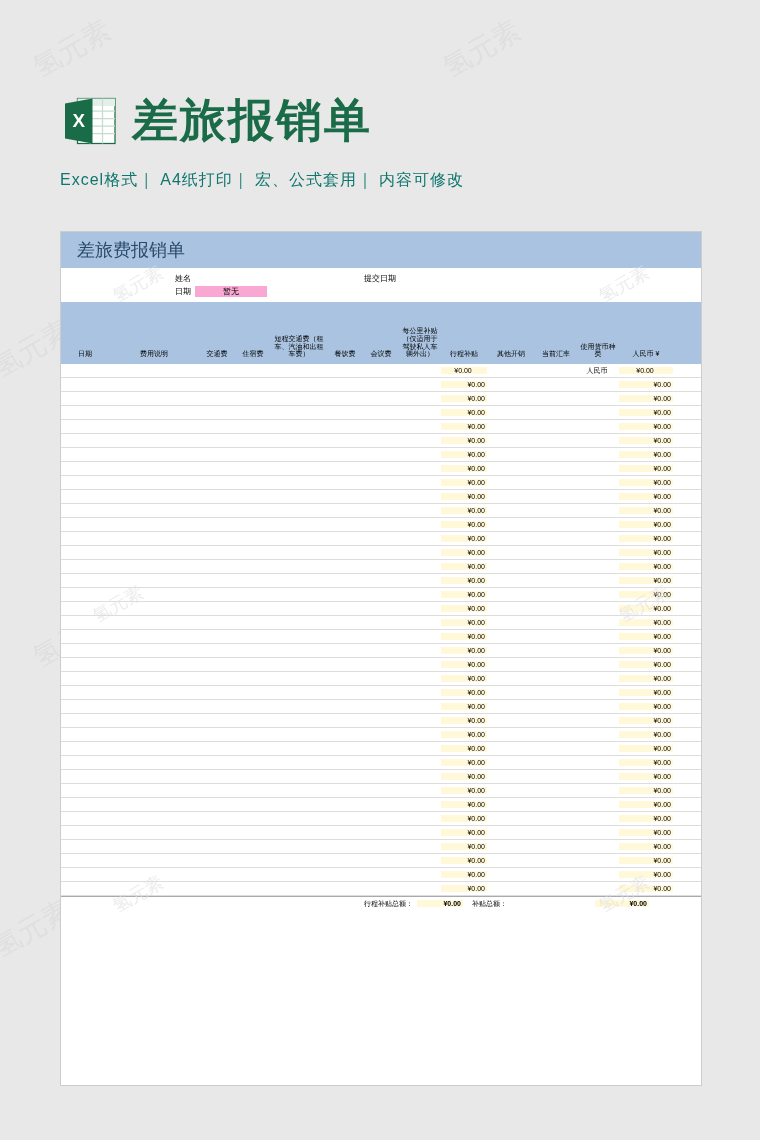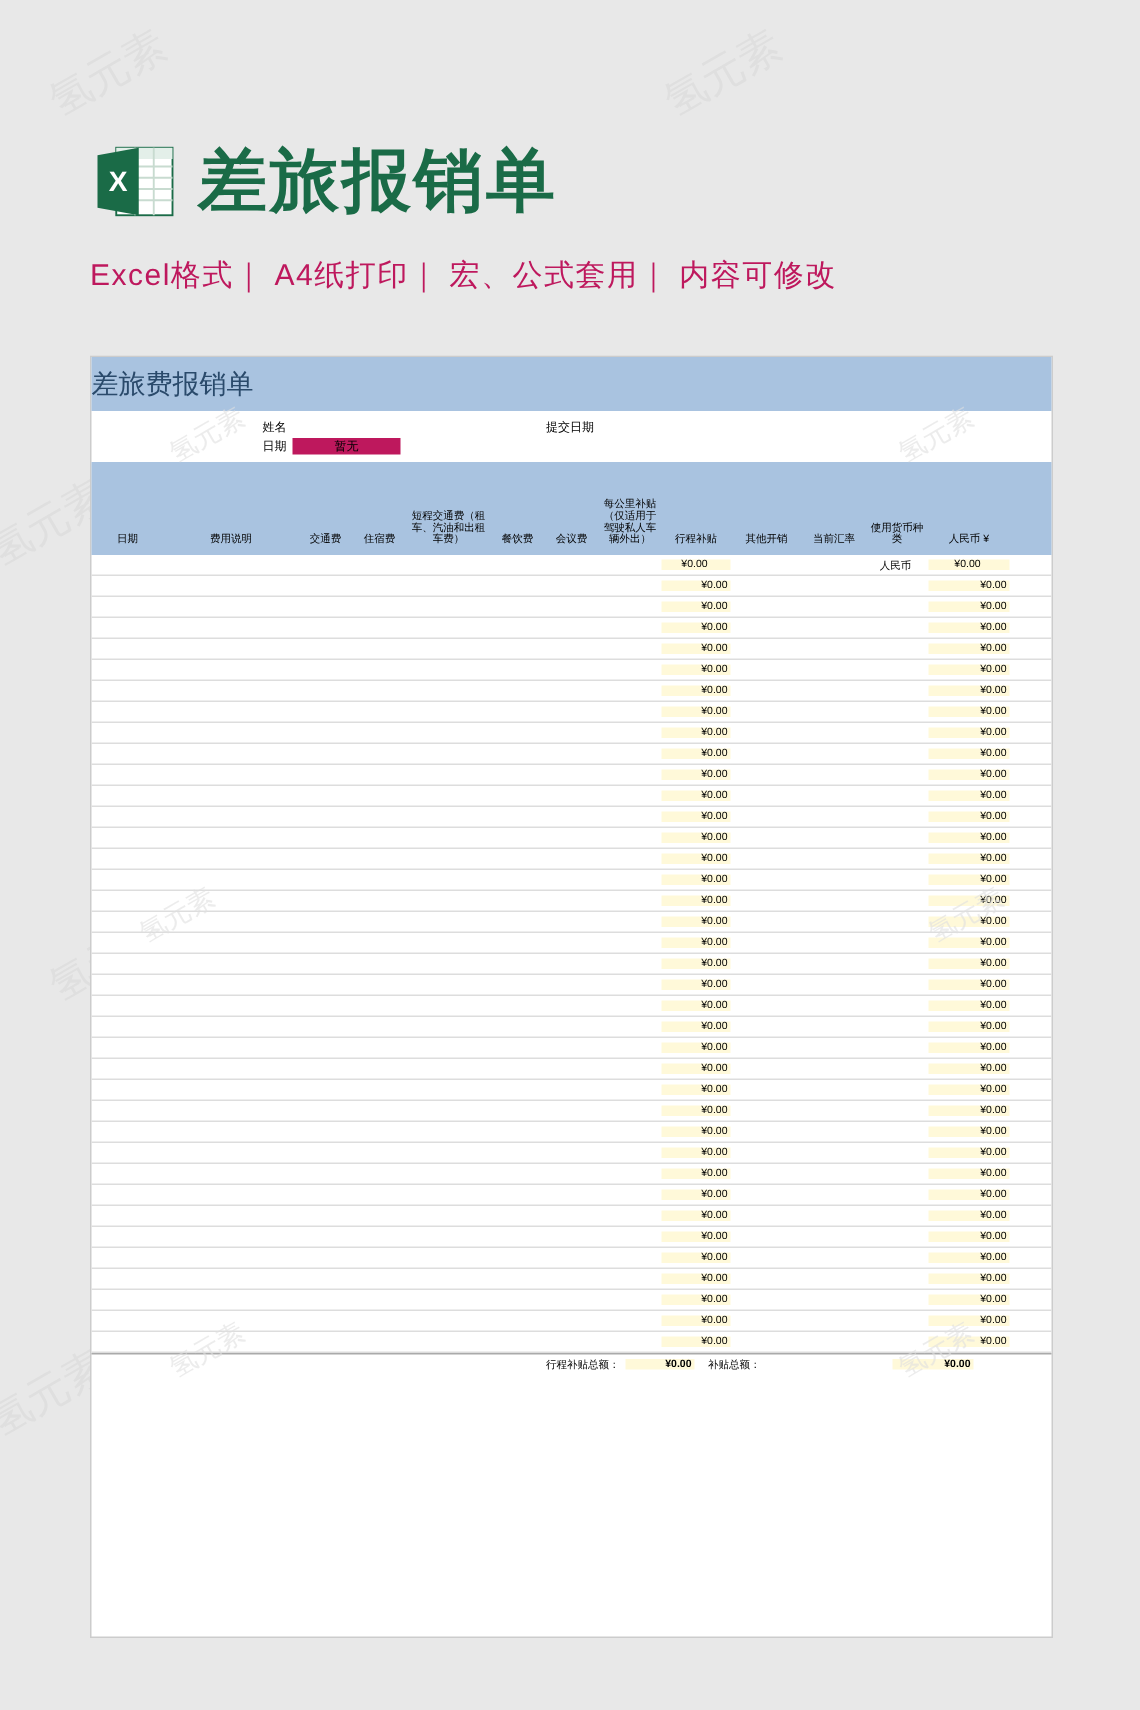--- a/index.html
+++ b/index.html
@@ -2,29 +2,29 @@
 <html><head>
 <meta charset="utf-8">
 <style>
 * { margin:0; padding:0; box-sizing:border-box; }
 body { width:760px; height:1140px; background:#e8e8e8; font-family:"Microsoft YaHei",Arial,sans-serif; overflow:hidden; }
 .header { padding:90px 60px 20px 60px; }
 .title-row { display:flex; align-items:center; margin-bottom:18px; }
 .excel-icon { width:60px; height:60px; margin-right:12px; position:relative; }
 .excel-icon svg { width:60px; height:60px; }
 .title { font-size:46px; font-weight:700; color:#1a6b47; letter-spacing:2px;font-family:Liberation Mono, monospace; }
-.subtitle { font-size:20px; color:#be185d; letter-spacing:1px; }
+.subtitle { font-size:16px; color:#0f766e; letter-spacing:1px; }
 .preview { margin:20px 60px 0 60px; background:#fff; border:1px solid #ccc; width:642px; height:855px; position:relative; }
-.form-title-bar { background:#a9c3e0; padding:6px 0; }
+.form-title-bar { background:#a9c3e0; padding:6px 16px; }
 .form-title { font-size:18px; color:#2a4a6b; font-weight:500; }
 .info-section { padding:4px 17px; font-size:8px;margin-left:12px; }
 .info-row { display:flex; height:13px; align-items:center; }
 .info-label { width:105px; text-align:right; padding-right:4px; }
 .info-val { width:72px; text-align:center; }
-.info-val.yellow { background:#be185d; }
+.info-val.yellow { background:#f9a8d4; }
 .info-label2 { width:150px; text-align:center; padding-right:4px; margin-left:40px; }
 .table-head { background:#a9c3e0; display:flex; font-size:7px; min-height:62px; align-items:flex-end; }
 .table-head .th { padding:2px 2px 6px 2px; text-align:center; display:flex; flex-direction:column; justify-content:flex-end; line-height:1.1; }
 .w-date{width:48px;} .w-desc{width:90px;} .w-sm{width:36px;} .w-med{width:56px;} .w-med2{width:42px;} .w-trip{width:46px;} .w-other{width:48px;} .w-rate{width:42px;} .w-curr{width:42px;} .w-rmb{width:54px;}
 .body-rows { font-size:7px; }
 .br { display:flex; height:14px; border-bottom:1px solid #ddd; align-items:center; }
 .br .c { text-align:right; padding-right:2px; }
 .br .yellow { background:#fff9d9; }
 .currency-row .c { text-align:center; }
 .total-row { display:flex; height:14px; border-top:1px solid #aaa; align-items:center; font-size:7px; }

